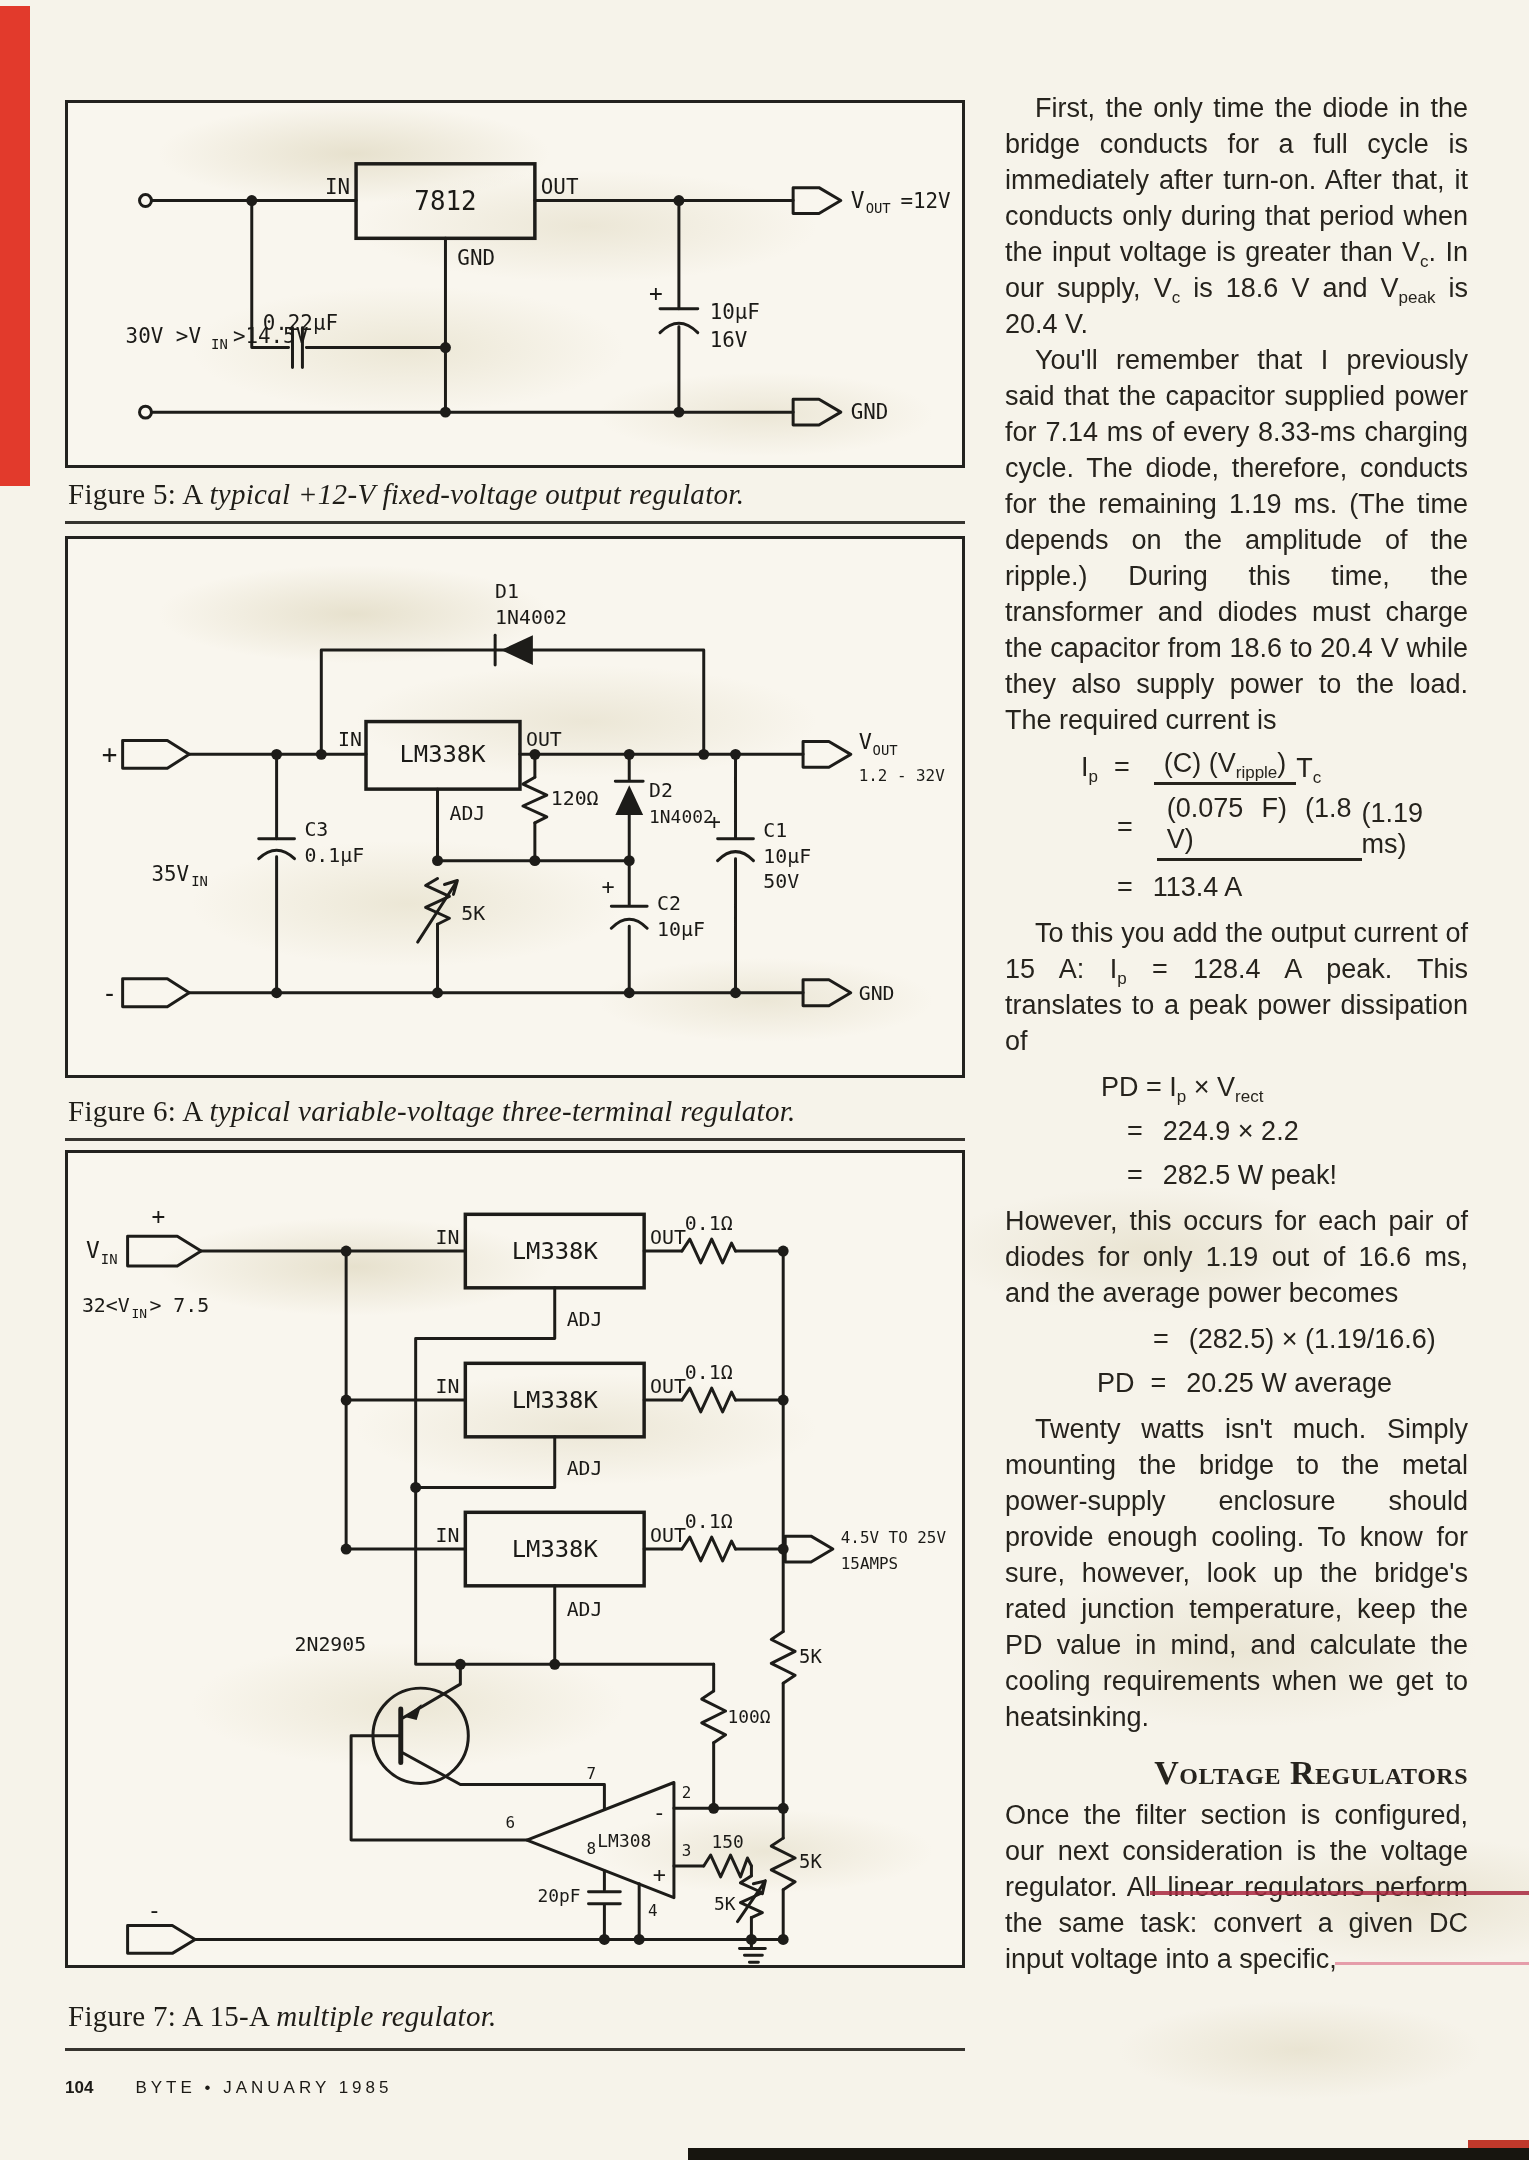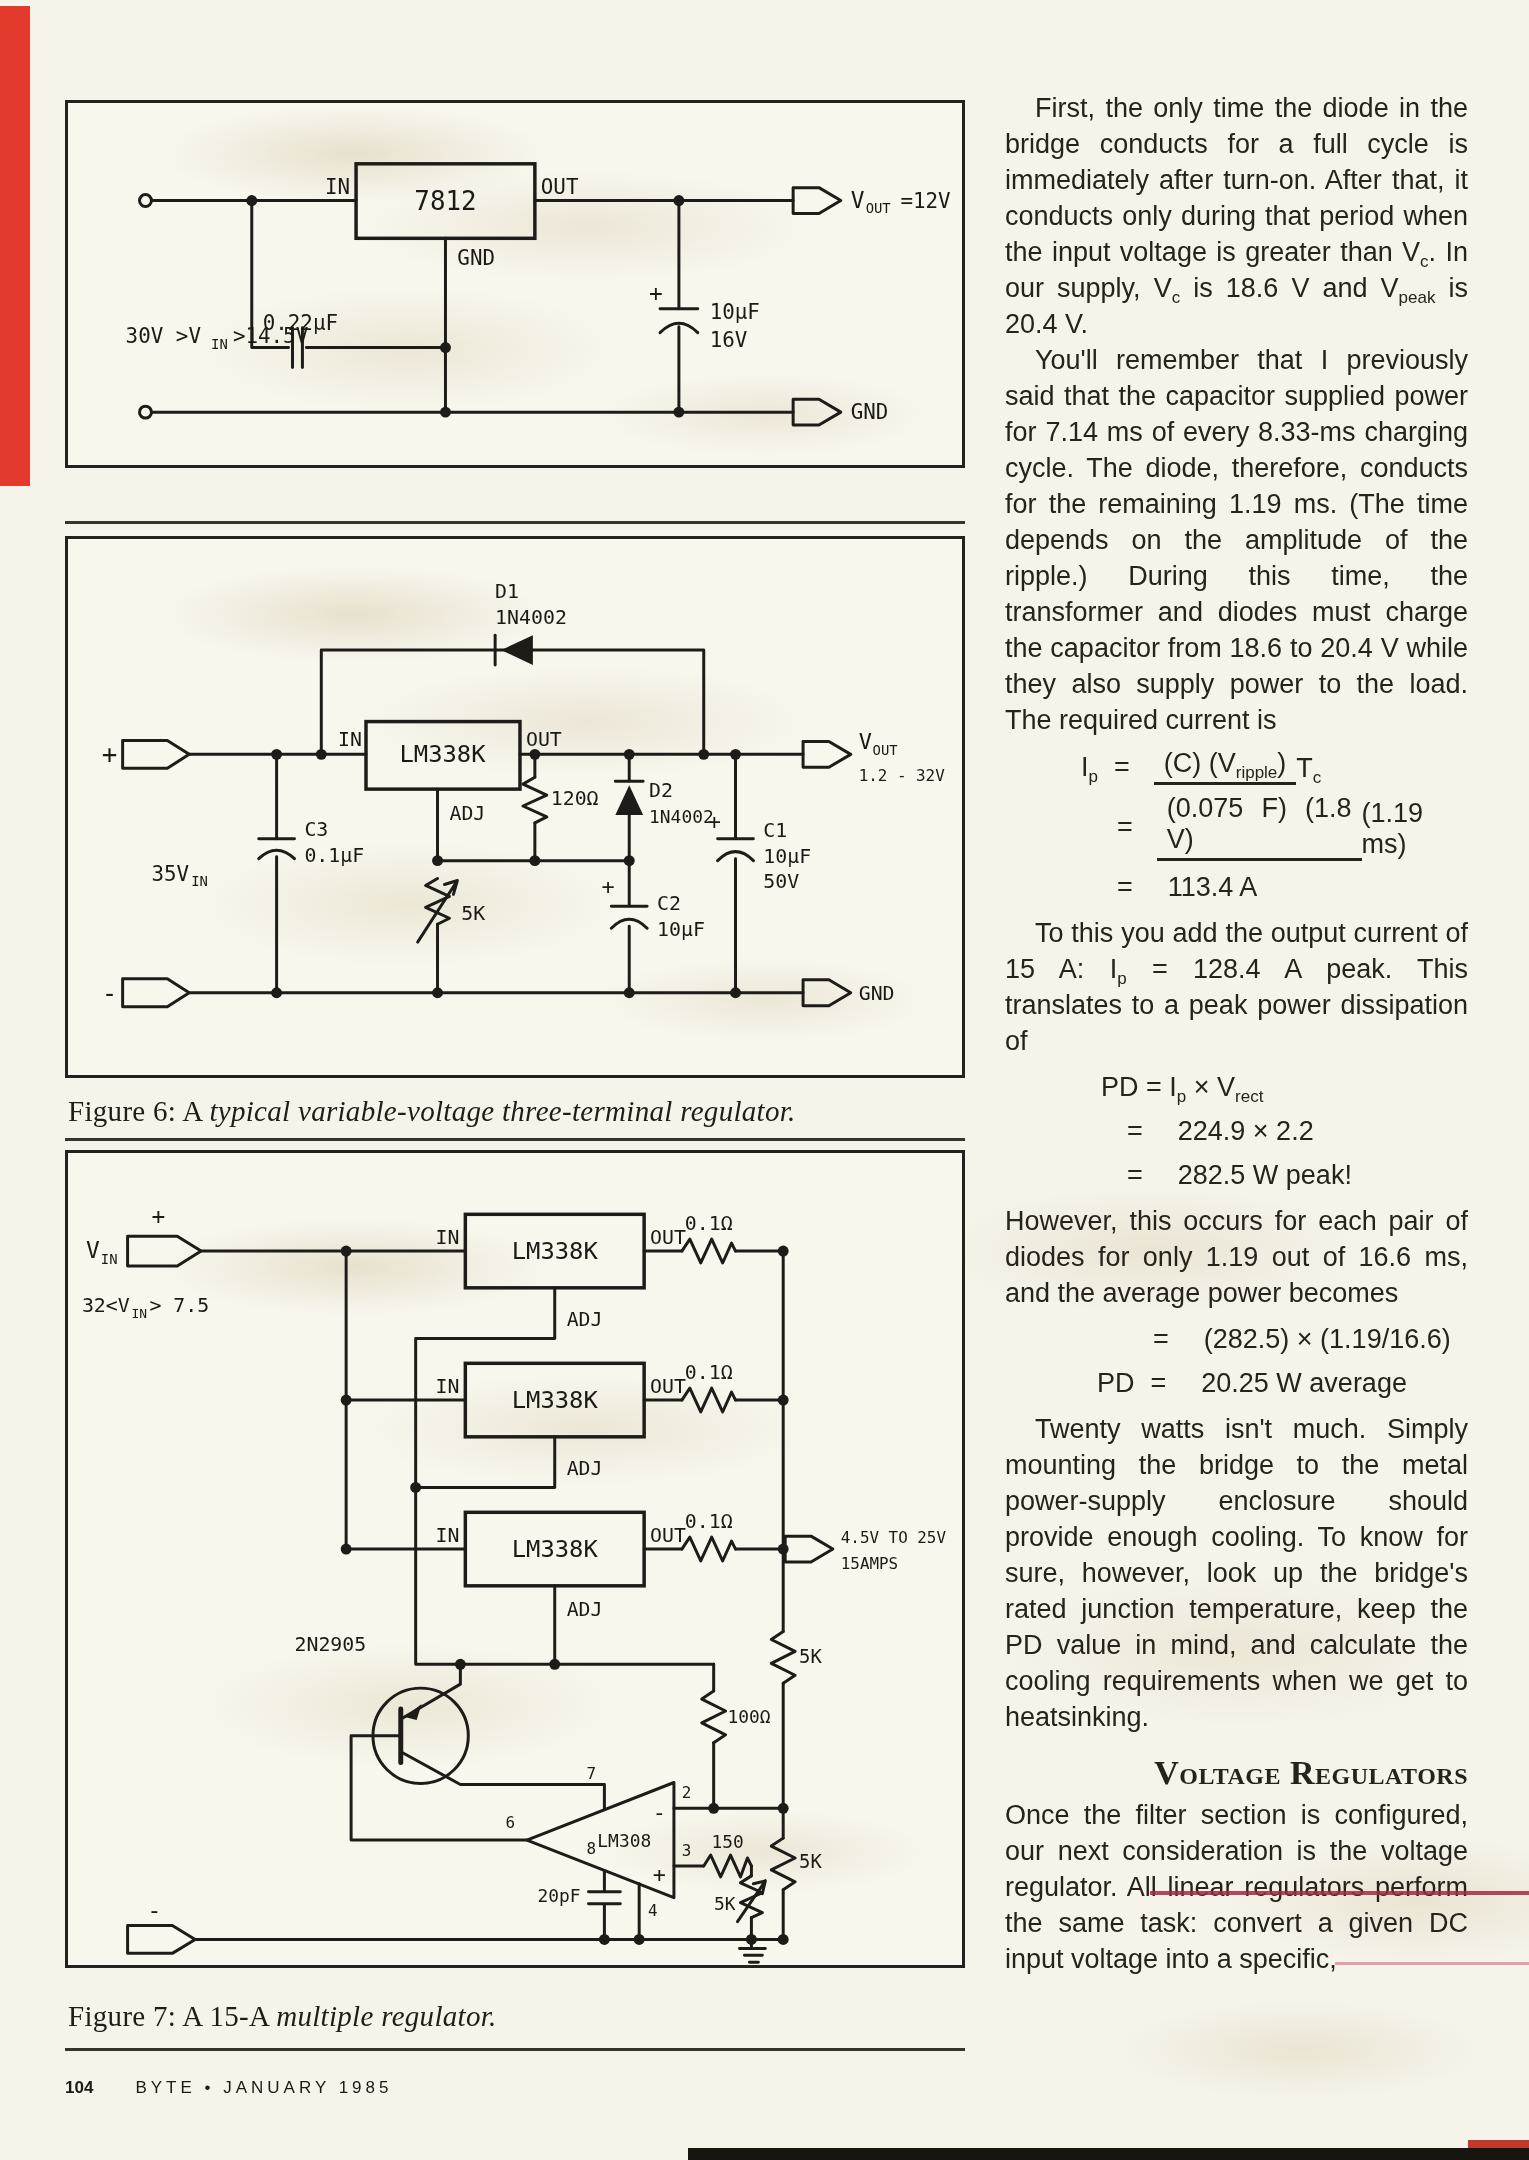--- a/index.html
+++ b/index.html
@@ -37,21 +37,21 @@
     text-align:justify;color:#26231d}
   .article p{margin:0}
   .article p.ind{text-indent:30px}
   .article sub{font-size:17px;line-height:0}
   .eq{margin:10px 0;font-size:27px}
   .eq-row{display:flex;align-items:center;margin:8px 0}
   .frac{display:inline-flex;flex-direction:row;align-items:center;margin-left:24px;line-height:31px}
   .frac .num{padding:0 10px 3px;border-bottom:3px solid #26231d}
   .frac .den{padding-top:3px}
   .eqs{display:inline-block}
-  .eqv{margin-left:35px}
+  .eqv{margin-left:20px}
   h2.vr{font-family:"Liberation Serif",serif;font-variant:small-caps;font-weight:700;
     font-size:34px;margin:20px 0 6px;letter-spacing:.5px;text-align:right}
   .footer{position:absolute;left:65px;top:2078px;font-size:17px;color:#1c1a16}
   .footer .pg{font-weight:700;margin-right:42px}
   .footer .mag{letter-spacing:4px}
   .strike1{position:absolute;left:1150px;top:1891px;width:379px;height:4px;background:#a8283f;opacity:.85}
   .strike2{position:absolute;left:1335px;top:1962px;width:194px;height:3px;background:#d4476a;opacity:.5}
   .bottom-bar{position:absolute;left:688px;top:2148px;width:841px;height:12px;background:#17150f}
   .red-sliver{position:absolute;left:1468px;top:2140px;width:61px;height:8px;background:#c0392b}
 </style>
@@ -87,20 +87,24 @@
       <text class="lbl" x="144" y="246" font-size="14">IN</text>
       <text class="lbl" x="166" y="240" font-size="21">&gt;14.5V</text>
       <text class="lbl" x="585" y="198" font-size="23">+</text>
       <text class="lbl" x="646" y="216" font-size="21">10μF</text>
       <text class="lbl" x="646" y="244" font-size="21">16V</text>
       <text class="lbl" x="788" y="104" font-size="23">V</text>
       <text class="lbl" x="803" y="110" font-size="14">OUT</text>
       <text class="lbl" x="838" y="104" font-size="21">=12V</text>
       <text class="lbl" x="788" y="317" font-size="21">GND</text>
     </svg>
+  </div>
+  <div class="caption" style="top:478px">
+    <span>Figure 5:</span>
+    <span>A </span><span class="cap-it">typical +12-V fixed-voltage output regulator.</span>
   </div>
   <div class="rule" style="top:521px"></div>
 
   <div class="fig-panel" id="fig6">
     <svg viewBox="0 0 900 536">
       <g>
         <path class="w" d="M122,215 H300 M455,215 H740 M255,215 V110 H640 V215 M210,215 V300 M210,318 V455 M372,250 V322 M372,322 H565 M122,455 H740"></path>
         <path class="w" d="M192,300 H228 M192,320 Q210,303 228,320"></path>
         <path class="w" d="M470,215 V238 M470,284 V322 M565,215 V242 M551,242 H579 M565,276 V322 M565,322 V368 M547,368 H583 M547,390 Q565,372 583,390 M565,388 V455 M672,215 V300 M654,300 H690 M654,322 Q672,304 690,322 M672,320 V455 M372,340 M372,386 V455"></path>
         <polyline class="w" points="470,238 458,245 482,256 458,267 482,278 470,284"></polyline>

